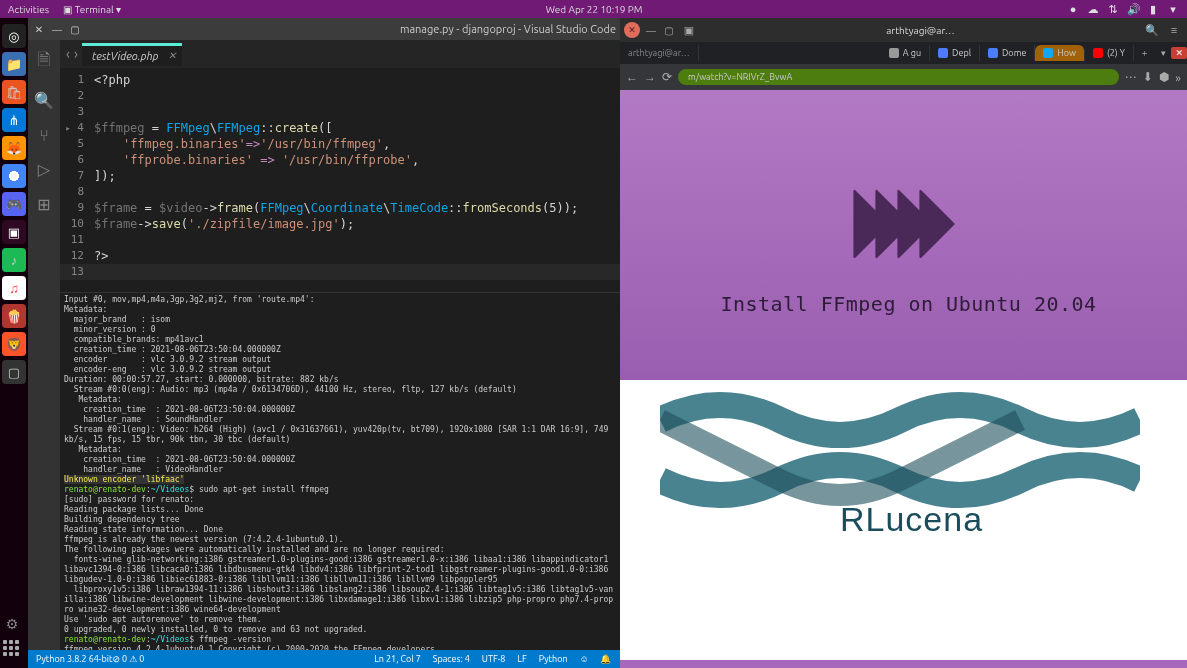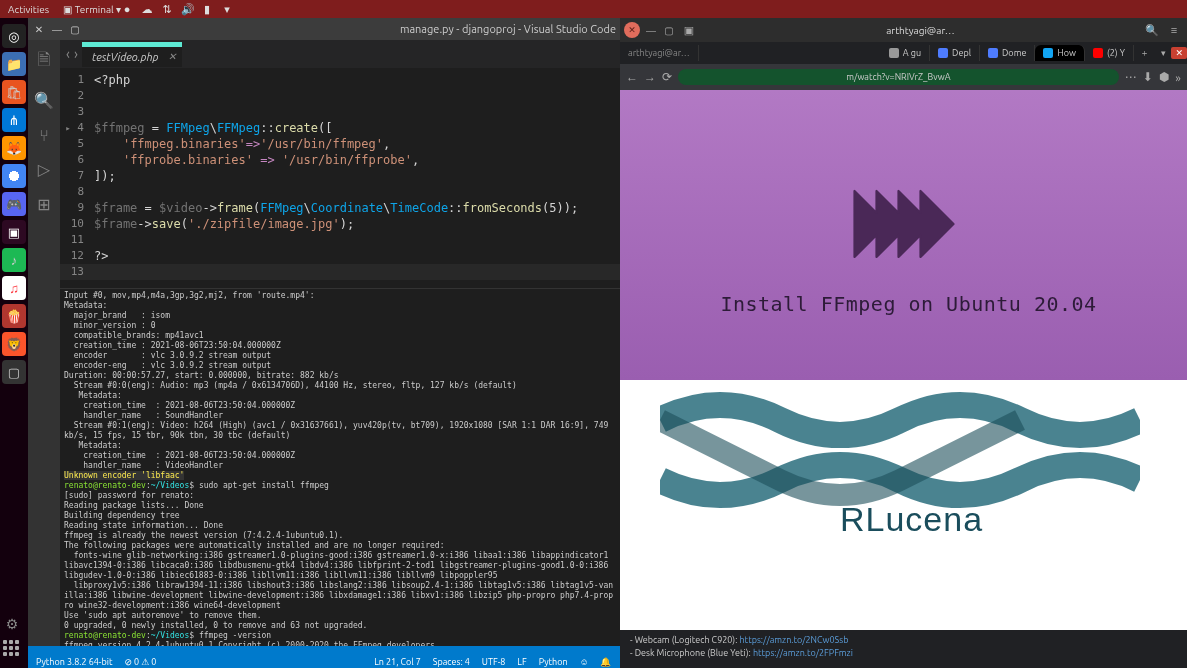--- a/index.html
+++ b/index.html
@@ -7,26 +7,27 @@
   font-family: 'Ubuntu', 'Segoe UI', sans-serif;
   background: #2c001e;
   width: 1187px;
   height: 668px;
   overflow: hidden;
   position: relative;
   color: #ccc;
 }
 .topbar {
   height: 18px;
-  background: #7f1d1d;
+  background: #701a75;
   display: flex;
   align-items: center;
   padding: 0 8px;
   font-size: 10px;
   color: #ddd;
+  justify-content: space-between;
 }
 .topbar-left { display: flex; gap: 14px; }
 .topbar-center { flex: 1; text-align: center; }
 .topbar-right { display: flex; gap: 8px; font-size: 11px; }
 .topbar-icon { width: 12px; text-align: center; }
 
 .workspace { position: relative; height: 650px; }
 
 
 .dock {
@@ -131,21 +132,21 @@
   padding-left: 6px;
 }
 .vsc-nav { color: #888; font-size: 14px; margin-right: 4px; cursor: pointer; }
 .vsc-tab {
   background: #1e1e1e;
   padding: 4px 24px 4px 10px;
   font-size: 11px;
   font-style: italic;
   color: #ccc;
   position: relative;
-  border-top: 5px solid #5eead4;
+  border-top: 3px solid #5eead4;
 }
 .vsc-tab-close { position: absolute; right: 6px; top: 4px; font-size: 10px; cursor: pointer; color: #888; }
 .vsc-code {
   flex: 1;
   background: #1e1e1e;
   padding: 4px 0;
   font-family: 'Consolas', 'Monaco', monospace;
   font-size: 12px;
   line-height: 16px;
   overflow: hidden;
@@ -177,25 +178,24 @@
   word-break: break-all;
 }
 .term-green { color: #8ae234; }
 .term-cyan { color: #34e2e2; }
 .term-yellow { color: #fce94f; background: #333; }
 
 .vsc-status {
   height: 18px;
   background: #007acc;
   display: flex;
-  align-items: flex-start;
-  padding: 11px 8px;
+  align-items: flex-end;
+  padding: 4px 8px;
   font-size: 9px;
   color: #fff;
-  gap: 12px;
 }
 .vsc-status .right { margin-left: auto; display: flex; gap: 12px; }
 
 
 .browser {
   position: absolute;
   left: 620px; top: 0;
   width: 567px;
   height: 650px;
   background: #202124;
@@ -226,41 +226,40 @@
   padding: 3px 8px;
   display: flex;
   align-items: center;
   gap: 4px;
   max-width: 60px;
   overflow: hidden;
   white-space: nowrap;
   cursor: pointer;
   border-right: 1px solid #333;
 }
-.brw-tab.active { background: #000000; border-radius: 6px 6px 0 0; }
+.brw-tab.active { background: #a16207; border-radius: 6px 6px 0 0; }
 .tab-fav { width: 10px; height: 10px; border-radius: 2px; flex-shrink: 0; }
 .brw-newtab { padding: 0 6px; color: #aaa; cursor: pointer; }
 .brw-urlbar {
   height: 26px;
   background: #35363a;
   display: flex;
   align-items: center;
   padding: 0 6px;
   gap: 6px;
   font-size: 10px;
   color: #aaa;
 }
 .url-field {
   flex: 1;
-  background: #14532d;
+  background: #4d7c0f;
   border-radius: 12px;
   padding: 3px 10px;
   font-size: 9px;
   color: #ccc;
-  text-align: center;
 }
 .url-icon { cursor: pointer; font-size: 12px; }
 .brw-content {
   flex: 1;
   position: relative;
   background: #a869bc;
   overflow: hidden;
 }
 .ffmpeg-card {
   width: 100%;
@@ -312,20 +311,21 @@
 .brw-bottom .link { color: #5b9dd9; }
 </style>
 </head>
 <body>
 
 <div class="topbar">
   <div class="topbar-left">
     <span>Activities</span>
     <span>▣ <span>Terminal ▾</span></span>
   </div>
+  <div class="topbar-center">Wed Apr 22  10:19 PM</div>
   <div class="topbar-right">
     <span class="topbar-icon">●</span>
     <span class="topbar-icon">☁</span>
     <span class="topbar-icon">⇅</span>
     <span class="topbar-icon">🔊</span>
     <span class="topbar-icon">▮</span>
     <span class="topbar-icon">▾</span>
   </div>
 </div>
 
@@ -556,20 +556,16 @@
         <div class="ffmpeg-text">Install FFmpeg on Ubuntu 20.04</div>
       </div>
       <div class="dna-area">
         <svg class="dna-svg" viewBox="0 0 480 160">
           <path d="M0 40 Q60 10 120 40 T240 40 T360 40 T480 40" stroke="#2a6d7d" stroke-width="26" fill="none" opacity="0.85"></path>
           <path d="M0 100 Q60 130 120 100 T240 100 T360 100 T480 100" stroke="#2a6d7d" stroke-width="26" fill="none" opacity="0.85"></path>
           <path d="M0 40 Q60 70 120 100 Q180 130 240 100 Q300 70 360 40" stroke="#1d4e5a" stroke-width="22" fill="none" opacity="0.6"></path>
         </svg>
         <div class="rlucena">RLucena</div>
       </div>
-      <div class="brw-bottom" id="brw-bottom">
-          <div>- Webcam (Logitech C920): <span class="link">https://amzn.to/2NCw0Ssb</span></div>
-          <div>- Desk Microphone (Blue Yeti): <span class="link">https://amzn.to/2FPFmzi</span></div>
-        </div>
     </div>
   </div>
 
 </div>
 
 </body></html>

